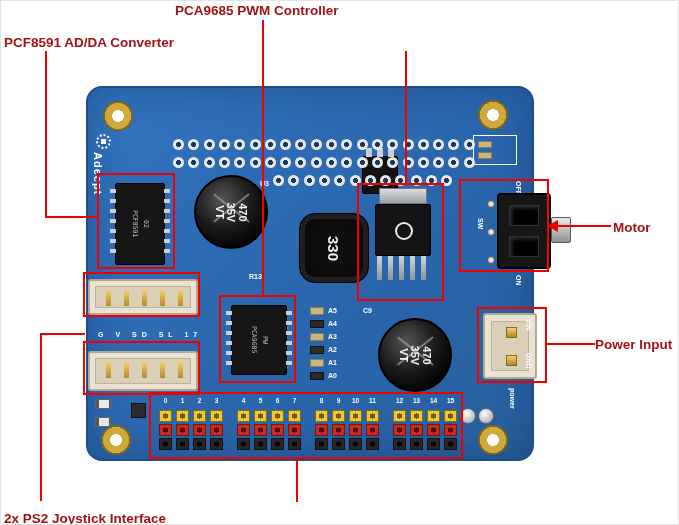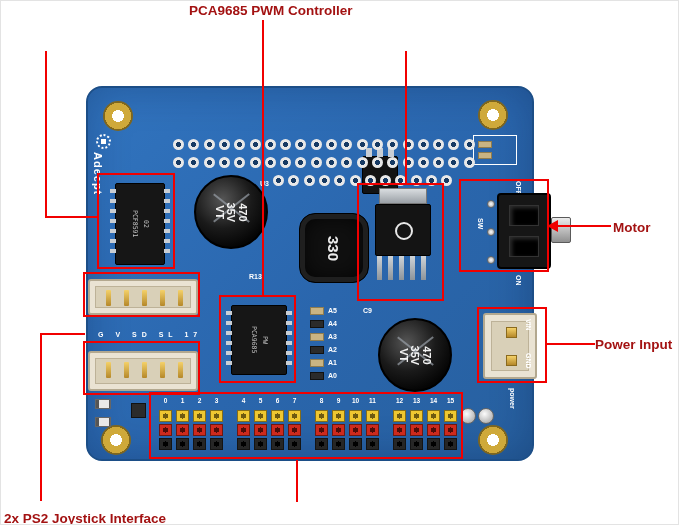--- a/index.html
+++ b/index.html
@@ -53,21 +53,22 @@
 .smd-dark{position:absolute;background:#2b2b2b;border:1px solid #111}
 .smd-res{position:absolute;background:linear-gradient(90deg,#555 0 3px,#e8e8e8 3px 13px,#555 13px);border:1px solid #666}
 .cyl{position:absolute;width:16px;height:16px;border-radius:50%;background:radial-gradient(circle at 40% 35%,#fcfcfc,#9c9c9c);border:1px solid #666}
 .silkbox{position:absolute;border:1px solid #fff}
 </style>
 </head>
 <body>
 
 <div class="canvas">
 
-  <div class="ann" style="left:188px;top:2px">PCA9685 PWM Controller</div>
+  <div class="ann" style="left:174px;top:2px">PCA9685 PWM Controller</div>
+  <div class="ann" style="left:3px;top:34px">PCF8591 AD/DA Converter</div>
   <div class="ann" style="left:612px;top:219px">Motor</div>
   <div class="ann" style="left:594px;top:336px">Power Input</div>
   <div class="ann" style="left:3px;top:510px">2x PS2 Joystick Interface</div>
 
   <div class="rline" style="left:261px;top:19px;width:2px;height:276px"></div>
   <div class="rline" style="left:44px;top:50px;width:2px;height:167px"></div>
   <div class="rline" style="left:44px;top:215px;width:54px;height:2px"></div>
   <div class="rline" style="left:404px;top:50px;width:2px;height:133px"></div>
   <div class="rline" style="left:556px;top:224px;width:54px;height:2px"></div>
   <div class="arrow-left" style="left:546px;top:219px"></div>

